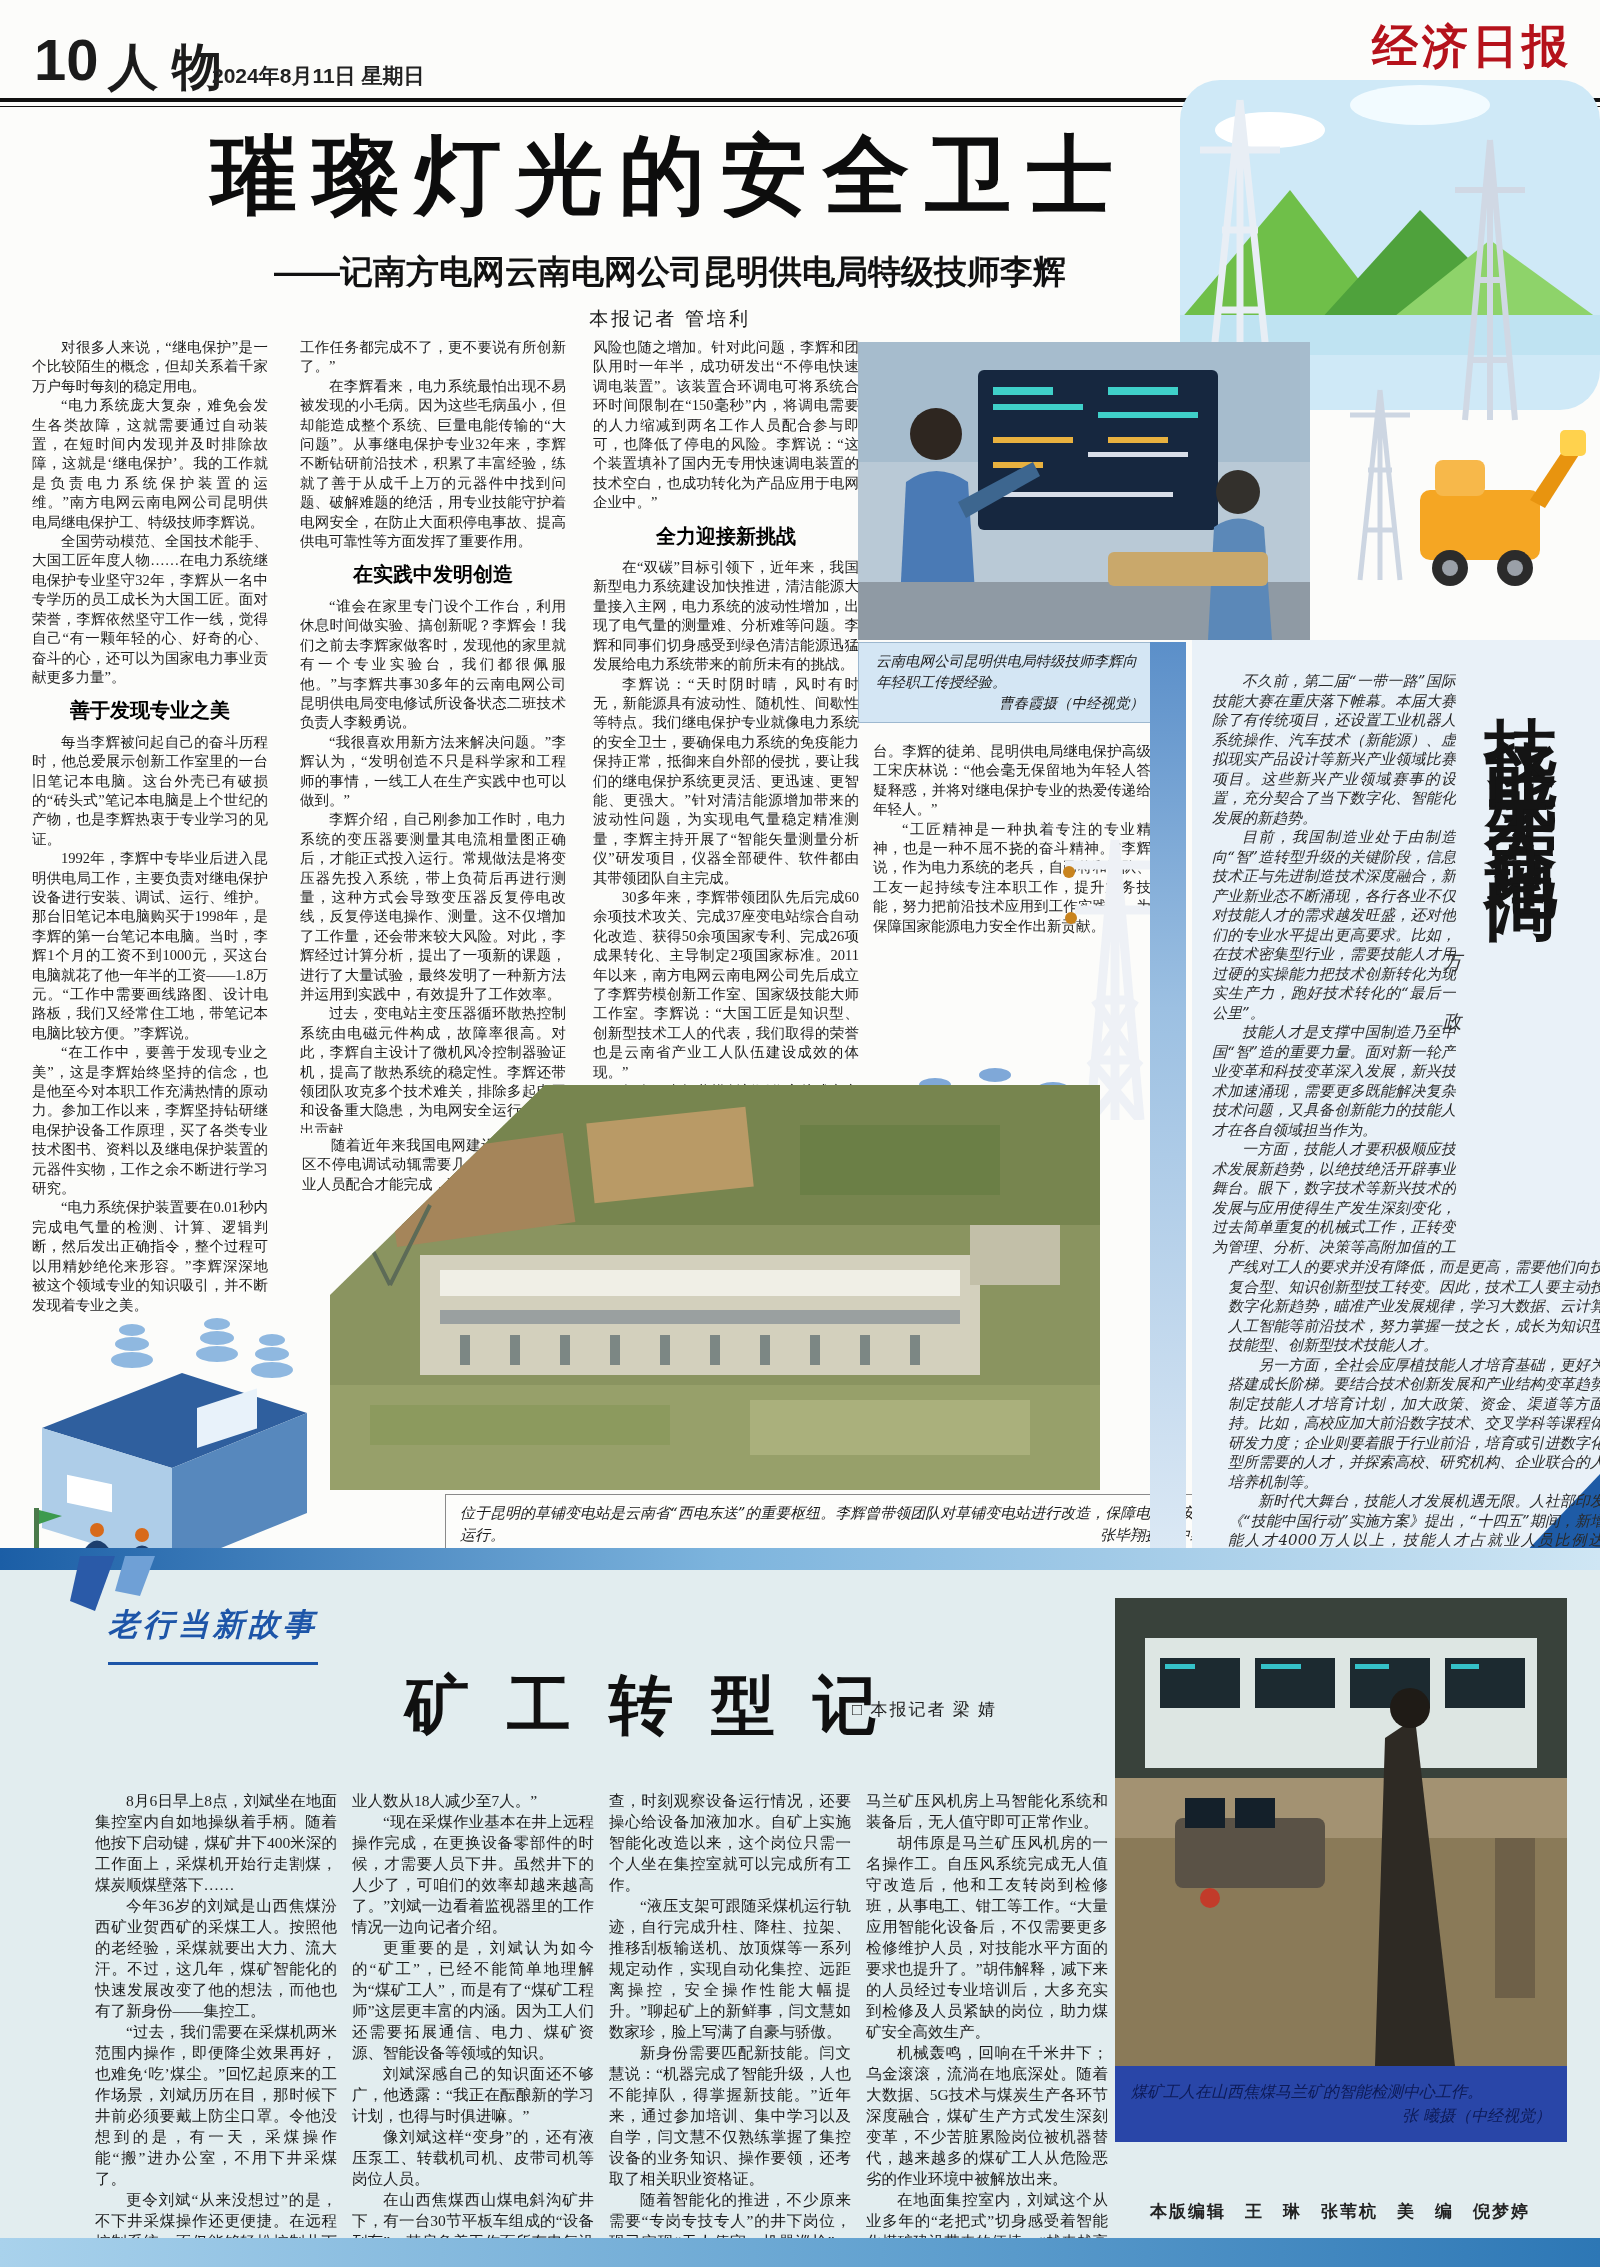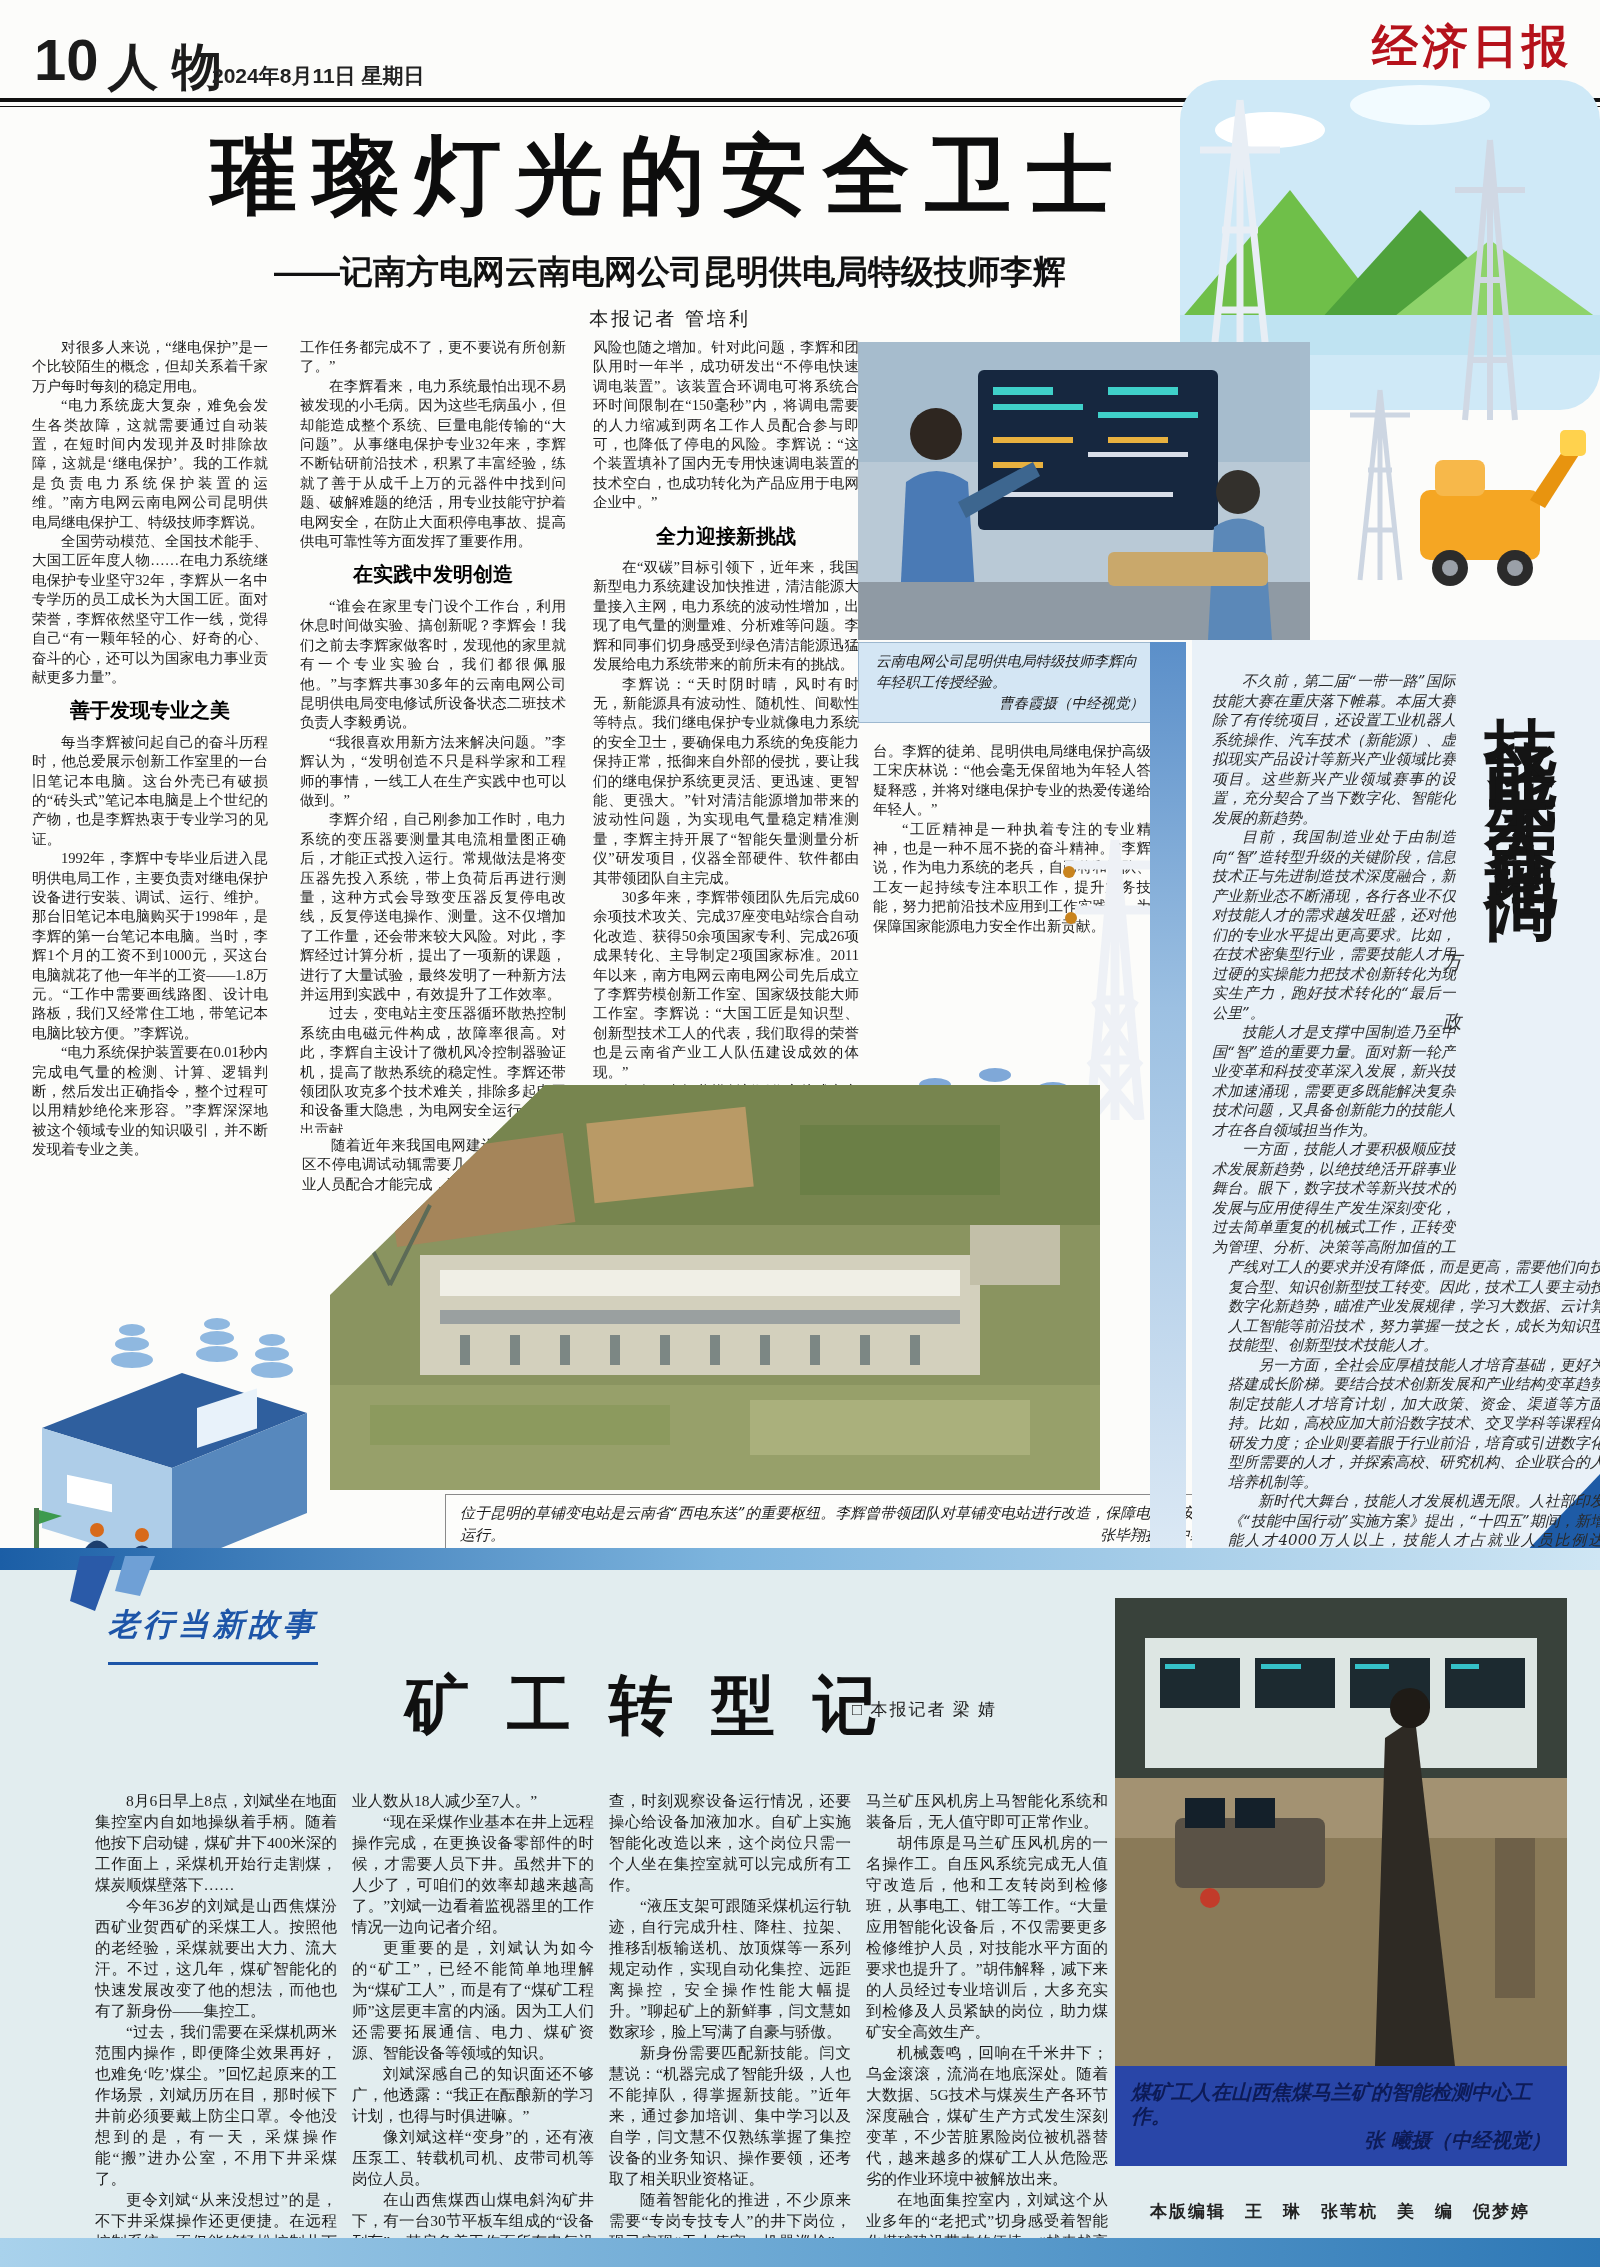--- a/index.html
+++ b/index.html
@@ -40,21 +40,21 @@
   
   .bottom-bg{background:#e2edef;}
   .band{background:linear-gradient(90deg,#1b5ea6 0%,#7db4dd 45%,#cfe6f4 100%);}
   .kicker{font-family:"DejaVu Serif",serif;font-style:italic;font-weight:bold;font-size:31px;color:#1d55a8;
           border-bottom:3px solid #1d55a8;padding-bottom:16px;letter-spacing:4px;}
   .feat-headline{font-family:"DejaVu Serif",serif;font-weight:bold;font-size:64px;letter-spacing:38px;text-align:center;color:#101010;}
   .feat-byline{font-size:17px;letter-spacing:2px;color:#222;}
   .feat-col{font-size:15.5px;line-height:21px;text-align:justify;overflow:hidden;color:#1d1d1d;}
   .feat-col p{margin:0;text-indent:2em;}
   .feat-col p.cont{text-indent:0;}
-  .ctrl-cap{background:#2946a8;color:#0d1b57;padding:14px 16px;font-size:20px;line-height:24px;font-weight:bold;}
+  .ctrl-cap{background:#2946a8;color:#0d1b57;padding:14px 16px;font-size:16px;line-height:24px;font-weight:normal;}
   .editors{font-size:17px;font-weight:bold;letter-spacing:2px;text-align:center;color:#222;}
   .bottom-bar{background:linear-gradient(90deg,#a9d2ec 0%,#63a2d0 55%,#2d77b5 100%);}
   .tri-br{width:0;height:0;border-left:80px solid transparent;border-bottom:84px solid #1e5ba6;}
 </style>
 </head>
 <body>
 
 <div class="page">
 
   <div class="abs pagenum" style="left:34px;top:26px;">10</div>
@@ -95,20 +95,21 @@
   <div class="abs subtitle" style="left:40px;top:250px;width:1260px;">——记南方电网云南电网公司昆明供电局特级技师李辉</div>
   <div class="abs byline" style="left:40px;top:306px;width:1260px;">本报记者  管培利</div>
 
   <div class="abs body-col" style="left:32px;top:338px;width:236px;height:975px;">
       <p>对很多人来说，“继电保护”是一个比较陌生的概念，但却关系着千家万户每时每刻的稳定用电。</p>
       <p>“电力系统庞大复杂，难免会发生各类故障，这就需要通过自动装置，在短时间内发现并及时排除故障，这就是‘继电保护’。我的工作就是负责电力系统保护装置的运维。”南方电网云南电网公司昆明供电局继电保护工、特级技师李辉说。</p>
       <p>全国劳动模范、全国技术能手、大国工匠年度人物……在电力系统继电保护专业坚守32年，李辉从一名中专学历的员工成长为大国工匠。面对荣誉，李辉依然坚守工作一线，觉得自己“有一颗年轻的心、好奇的心、奋斗的心，还可以为国家电力事业贡献更多力量”。</p>
       <h4 class="sub">善于发现专业之美</h4>
       <p>每当李辉被问起自己的奋斗历程时，他总爱展示创新工作室里的一台旧笔记本电脑。这台外壳已有破损的“砖头式”笔记本电脑是上个世纪的产物，也是李辉热衷于专业学习的见证。</p>
       <p>1992年，李辉中专毕业后进入昆明供电局工作，主要负责对继电保护设备进行安装、调试、运行、维护。那台旧笔记本电脑购买于1998年，是李辉的第一台笔记本电脑。当时，李辉1个月的工资不到1000元，买这台电脑就花了他一年半的工资——1.8万元。“工作中需要画线路图、设计电路板，我们又经常住工地，带笔记本电脑比较方便。”李辉说。</p>
+      <p>“在工作中，要善于发现专业之美”，这是李辉始终坚持的信念，也是他至今对本职工作充满热情的原动力。参加工作以来，李辉坚持钻研继电保护设备工作原理，买了各类专业技术图书、资料以及继电保护装置的元器件实物，工作之余不断进行学习研究。</p>
       <p>“电力系统保护装置要在0.01秒内完成电气量的检测、计算、逻辑判断，然后发出正确指令，整个过程可以用精妙绝伦来形容。”李辉深深地被这个领域专业的知识吸引，并不断发现着专业之美。</p>
     </div>
   <div class="abs body-col" style="left:300px;top:338px;width:266px;height:795px;">
       <p class="cont">工作任务都完成不了，更不要说有所创新了。”</p>
       <p>在李辉看来，电力系统最怕出现不易被发现的小毛病。因为这些毛病虽小，但却能造成整个系统、巨量电能传输的“大问题”。从事继电保护专业32年来，李辉不断钻研前沿技术，积累了丰富经验，练就了善于从成千上万的元器件中找到问题、破解难题的绝活，用专业技能守护着电网安全，在防止大面积停电事故、提高供电可靠性等方面发挥了重要作用。</p>
       <h4 class="sub">在实践中发明创造</h4>
       <p>“谁会在家里专门设个工作台，利用休息时间做实验、搞创新呢？李辉会！我们之前去李辉家做客时，发现他的家里就有一个专业实验台，我们都很佩服他。”与李辉共事30多年的云南电网公司昆明供电局变电修试所设备状态二班技术负责人李毅勇说。</p>
       <p>“我很喜欢用新方法来解决问题。”李辉认为，“发明创造不只是科学家和工程师的事情，一线工人在生产实践中也可以做到。”</p>
       <p>李辉介绍，自己刚参加工作时，电力系统的变压器要测量其电流相量图正确后，才能正式投入运行。常规做法是将变压器先投入系统，带上负荷后再进行测量，这种方式会导致变压器反复停电改线，反复停送电操作、测量。这不仅增加了工作量，还会带来较大风险。对此，李辉经过计算分析，提出了一项新的课题，进行了大量试验，最终发明了一种新方法并运用到实践中，有效提升了工作效率。</p>
       <p>过去，变电站主变压器循环散热控制系统由电磁元件构成，故障率很高。对此，李辉自主设计了微机风冷控制器验证机，提高了散热系统的稳定性。李辉还带领团队攻克多个技术难关，排除多起电网和设备重大隐患，为电网安全运行作出突出贡献。</p>

